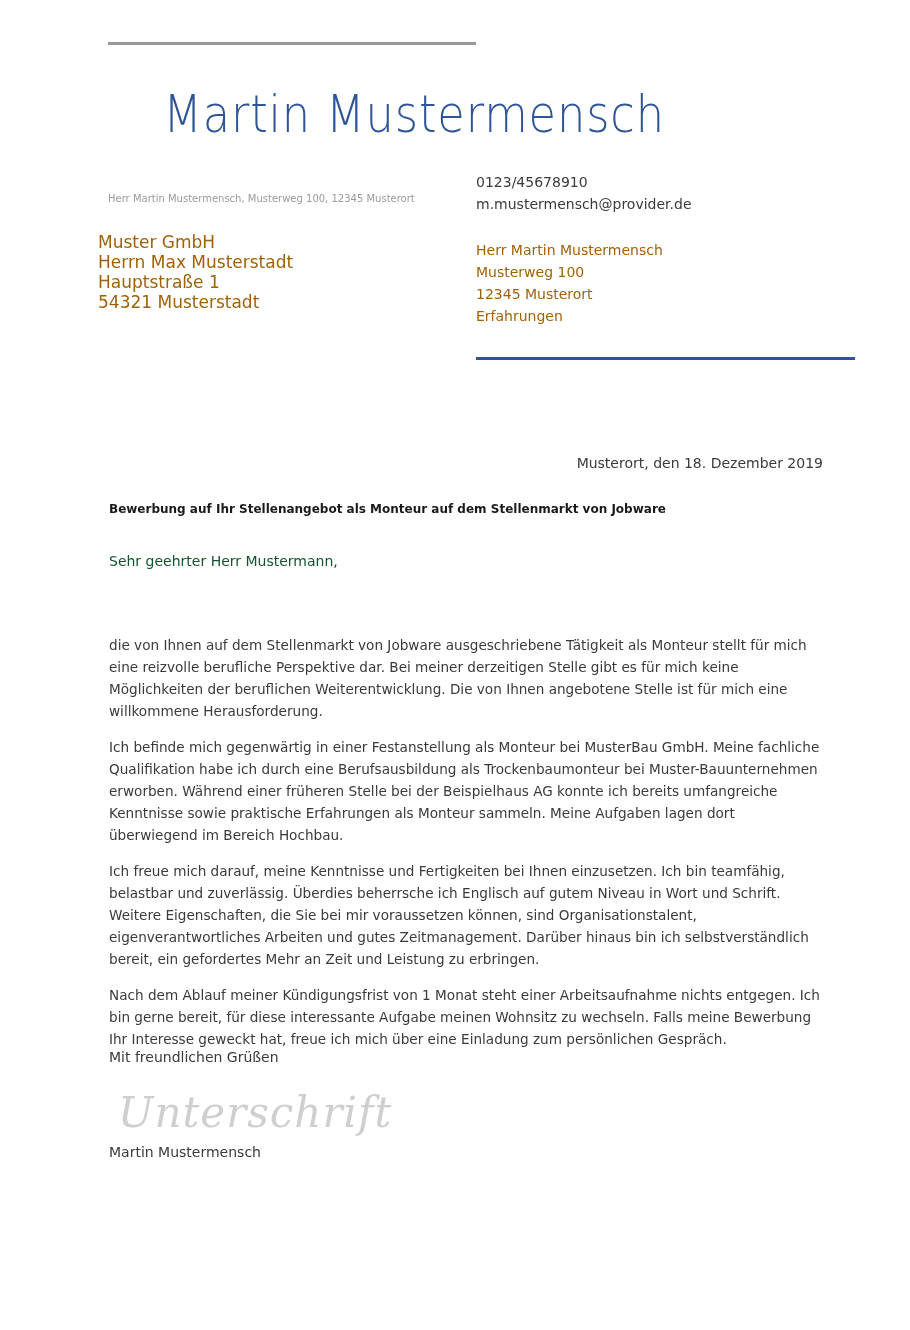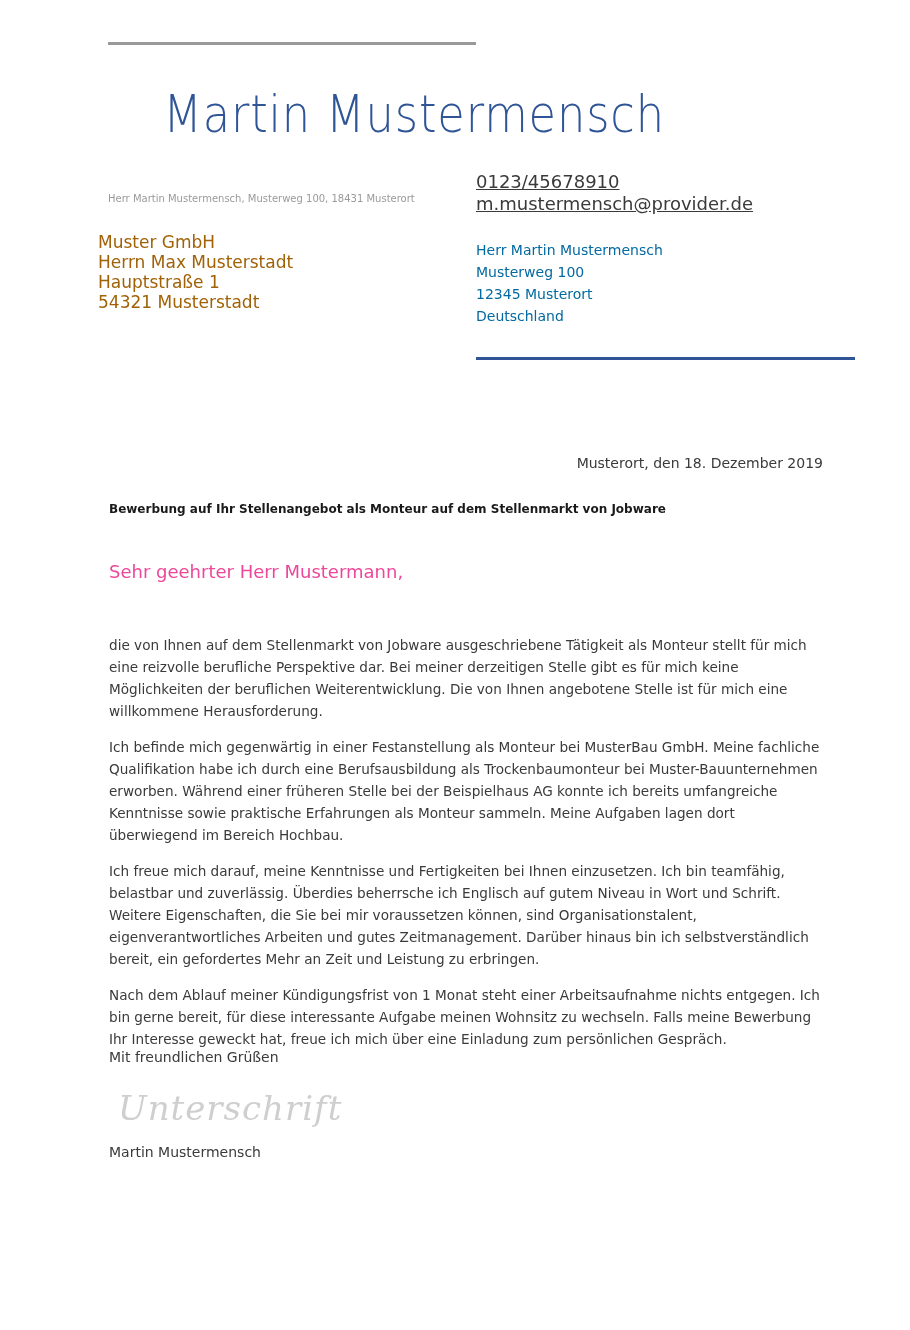--- a/index.html
+++ b/index.html
@@ -5,59 +5,59 @@
     html, body { margin: 0; padding: 0; background: #ffffff; }
     body { width: 910px; height: 1330px; position: relative; overflow: hidden;
            font-family: "DejaVu Sans", sans-serif; color: #3a3a3a; }
     .abs { position: absolute; }
     .rule-top { left: 108px; top: 42px; width: 368px; height: 3px; background: #999999; }
     .name { left: 0; width: 963px; top: 84px; text-align: center; font-size: 52px;
             font-weight: 300; color: #2f5597; letter-spacing: 1px;
             font-family: "DejaVu Sans", sans-serif; transform: scaleX(0.86); transform-origin: 0 0; }
     .sender-line { left: 108px; top: 193px; font-size: 10px; color: #9a9a9a; white-space: nowrap; }
     .recipient { left: 98px; top: 232px; font-size: 17px; line-height: 20px; color: #a16207; }
-    .contact { left: 476px; top: 171px; font-size: 18px; line-height: 22px; color: #3a3a3a; text-decoration: underline; }
-    .sender-addr { left: 476px; top: 239px; font-size: 14px; line-height: 22px; color: #0369a1; }
+    .contact { left: 476px; top: 171px; font-size: 14px; line-height: 22px; color: #3a3a3a; }
+    .sender-addr { left: 476px; top: 239px; font-size: 14px; line-height: 22px; color: #a16207; }
     .rule-blue { left: 476px; top: 357px; width: 379px; height: 3px; background: #2f5597; }
     .date { right: 87px; top: 455px; font-size: 14px; color: #3a3a3a; text-align: center; }
     .subject { left: 109px; top: 502px; font-size: 12px; font-weight: bold; color: #1a1a1a; white-space: nowrap; }
-    .salutation { left: 109px; top: 553px; font-size: 18px; color: #ec4899; margin-top: 8px; }
+    .salutation { left: 109px; top: 553px; font-size: 14px; color: #14532d; }
     .body { left: 109px; top: 596px; width: 712px; font-size: 13.6px; line-height: 22px; color: #3a3a3a; margin-top: 38px; }
     .body p { margin: 0 0 14px 0; }
     .closing { left: 109px; top: 1049px; font-size: 14px; color: #3a3a3a; }
-    .signature { left: 118px; top: 1088px; font-size: 34px; color: #cfcfcf;
+    .signature { left: 118px; top: 1088px; font-size: 42px; color: #cfcfcf;
                  font-family: "DejaVu Serif", serif; font-style: italic; letter-spacing: 1px; }
     .signed-name { left: 109px; top: 1144px; font-size: 14px; color: #3a3a3a; }
     .line { display: block; white-space: nowrap; }
   </style>
 </head>
 <body>
 
 <div class="abs rule-top"></div>
 <div class="abs name">Martin Mustermensch</div>
 
-<div class="abs sender-line">Herr Martin Mustermensch, Musterweg 100, 18431 Musterort</div>
+<div class="abs sender-line">Herr Martin Mustermensch, Musterweg 100, 12345 Musterort</div>
 
 <div class="abs recipient">
   <span class="line">Muster GmbH</span>
   <span class="line">Herrn Max Musterstadt</span>
   <span class="line">Hauptstraße 1</span>
   <span class="line">54321 Musterstadt</span>
 </div>
 
 <div class="abs contact">
   <span class="line">0123/45678910</span>
   <span class="line">m.mustermensch@provider.de</span>
 </div>
 
 <div class="abs sender-addr">
   <span class="line">Herr Martin Mustermensch</span>
   <span class="line">Musterweg 100</span>
   <span class="line">12345 Musterort</span>
-  <span class="line">Deutschland</span>
+  <span class="line">Erfahrungen</span>
 </div>
 
 <div class="abs rule-blue"></div>
 
 <div class="abs date">Musterort, den 18. Dezember 2019</div>
 
 <div class="abs subject">Bewerbung auf Ihr Stellenangebot als Monteur auf dem Stellenmarkt von Jobware</div>
 
 <div class="abs salutation">Sehr geehrter Herr Mustermann,</div>
 

